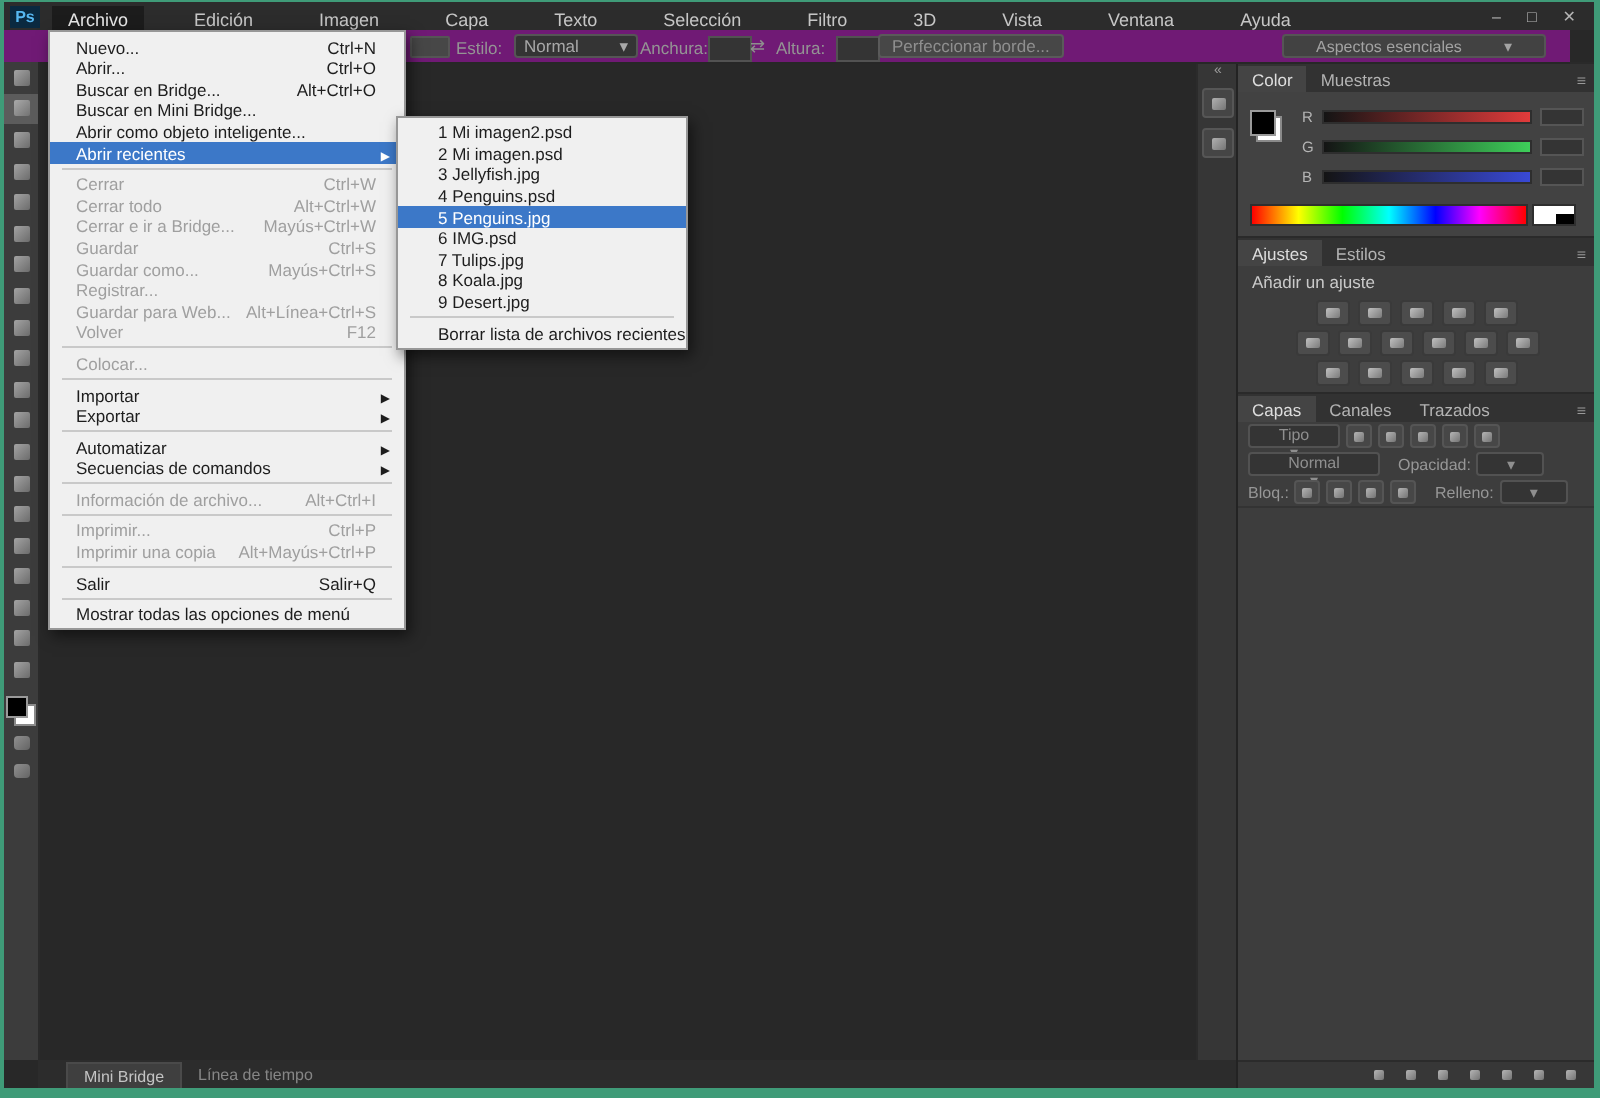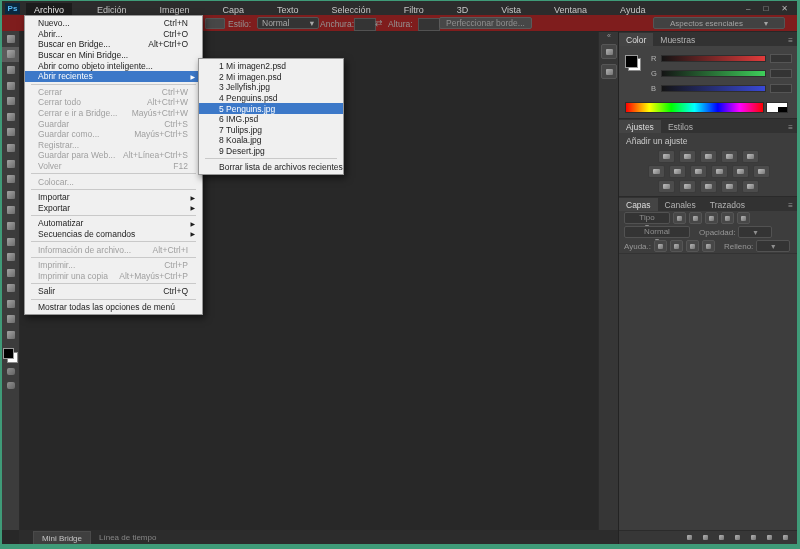--- a/index.html
+++ b/index.html
@@ -11,21 +11,21 @@
   .titlebar{position:absolute;left:0;top:0;right:0;height:14px;background:#2c2c2c;
             display:flex;align-items:center;z-index:5;}
   .pslogo{width:15px;height:11px;margin:0 6px 0 3px;background:#0a2940;color:#57b8f2;
           font-size:8px;font-weight:bold;display:flex;align-items:center;justify-content:center;flex:0 0 auto;}
   .menubar{display:flex;align-items:flex-end;height:14px;gap:17px;}
   .mitem{color:#c6c6c6;font-size:9px;padding:2px 8px 0 8px;cursor:default;white-space:nowrap;}
   .mitem.mactive{background:#1c1c1c;color:#e6e6e6;}
   .winctl{margin-left:auto;display:flex;gap:13px;padding-right:9px;color:#b5b5b5;font-size:8px;}
   .wbtn{cursor:default;}
   
-  .optionsbar{position:absolute;left:0;top:14px;right:0;height:16px;background:#7f1d1d;
+  .optionsbar{position:absolute;left:0;top:14px;right:12px;height:16px;background:#701a75;
               border-bottom:1px solid #272727;z-index:1;}
   .ob-label{position:absolute;top:4px;color:#949494;font-size:8.5px;white-space:nowrap;}
   .ob-drop{position:absolute;top:2px;height:10px;background:#343434;border:1px solid #555;
            border-radius:2px;color:#a8a8a8;font-size:8.5px;display:flex;align-items:center;
            padding:0 4px;justify-content:space-between;}
   .ob-input{position:absolute;top:3px;width:16px;height:9px;background:#343434;border:1px solid #525252;}
   .ob-swap{position:absolute;top:3px;color:#8e8e8e;font-size:9px;}
   .refine-btn{position:absolute;left:437px;top:2px;height:10px;padding:0 6px;background:#474747;
               border:1px solid #5a5a5a;border-radius:2px;color:#8f8f8f;font-size:8.5px;
               display:flex;align-items:center;white-space:nowrap;}
@@ -93,21 +93,21 @@
   .lbicons .licon{width:10px;height:9px;background:transparent;border:none;}
   
   .bottombar{position:absolute;left:17px;top:529px;width:599px;height:14px;background:#2c2c2c;
              display:flex;align-items:center;}
   .btab{font-size:8px;padding:2px 8px 1px 8px;white-space:nowrap;}
   .btab.active{background:#3f3f3f;color:#c4c4c4;margin-left:14px;border:1px solid #4a4a4a;border-bottom:none;}
   .btab.inactive{color:#868686;}
   
   .filemenu{position:absolute;left:22px;top:14px;width:177px;background:#f0f0f0;
             border:1px solid #979797;box-shadow:2px 3px 7px rgba(0,0,0,.55);padding:2px 0;z-index:20;}
-  .mrow{display:flex;align-items:center;height:10.6px;font-size:8.5px;color:#1d1d1d;padding:0 4px 0 13px;white-space:nowrap;}
+  .mrow{display:flex;align-items:flex-end;height:10.6px;font-size:8.5px;color:#1d1d1d;padding:0 4px 0 13px;white-space:nowrap;}
   .mrow .sc{margin-left:auto;padding-right:10px;}
   .mrow .arr{margin-left:auto;font-size:6px;padding-right:3px;}
   .mrow.dis{color:#9f9f9f;}
   .mrow.hl{background:#3c78c8;color:#fff;}
   .msep{height:1px;background:#c9c9c9;margin:2px 6px;}
   .submenu{position:absolute;left:196px;top:57px;width:144px;background:#f0f0f0;
            border:1px solid #979797;box-shadow:2px 3px 7px rgba(0,0,0,.55);padding:2px 0;z-index:21;}
   .srow{display:flex;align-items:center;height:10.6px;font-size:8.5px;color:#1d1d1d;padding:0 20px;white-space:nowrap;}
   .srow.hl{background:#3c78c8;color:#fff;}
 </style>
@@ -383,21 +383,21 @@
           <span>Normal</span>
           <span>▾</span>
         </div>
         <span style="margin-left:6px">Opacidad:</span>
         <div class="lbox" style="width:26px">
           <span></span>
             <span>▾</span>
         </div>
       </div>
       <div class="lrow">
-        <span>Ayuda.:</span>
+        <span>Bloq.:</span>
         <span id="lockIcons" style="display:flex;gap:3px">
             <span class="licon">
               <i></i>
             </span>
             <span class="licon">
               <i></i>
             </span>
             <span class="licon">
               <i></i>
             </span>
@@ -530,21 +530,21 @@
         <span class="lab">Imprimir...</span>
         <span class="sc">Ctrl+P</span>
       </div>
       <div class="mrow dis">
         <span class="lab">Imprimir una copia</span>
         <span class="sc">Alt+Mayús+Ctrl+P</span>
       </div>
       <div class="msep"></div>
       <div class="mrow">
         <span class="lab">Salir</span>
-        <span class="sc">Ctrl+Q</span>
+        <span class="sc">Salir+Q</span>
       </div>
       <div class="msep"></div>
       <div class="mrow">
         <span class="lab">Mostrar todas las opciones de menú</span>
       </div>
     </div>
 
   <div class="submenu" id="recentMenu">
       <div class="srow">1 Mi imagen2.psd</div>
       <div class="srow">2 Mi imagen.psd</div>

